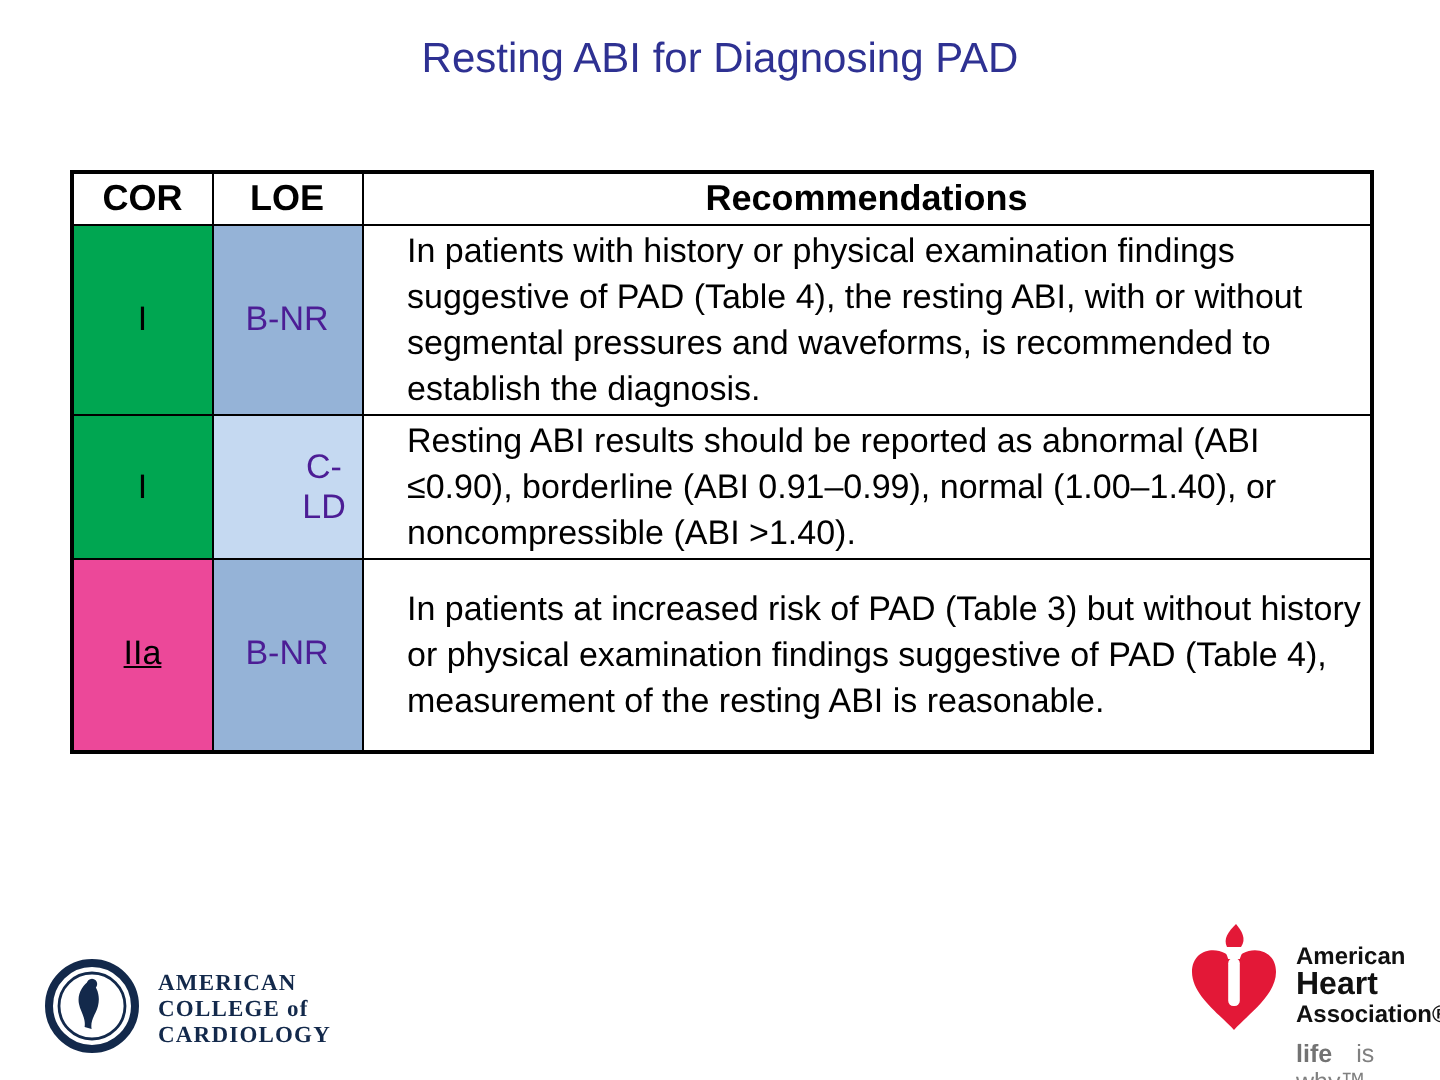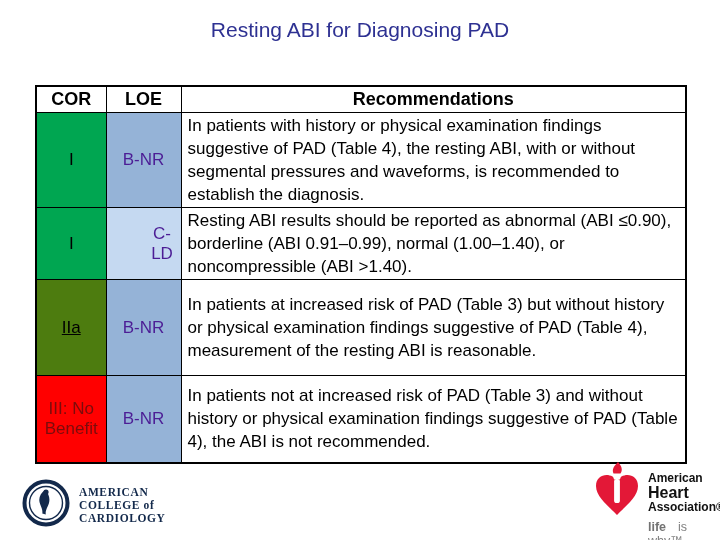--- a/index.html
+++ b/index.html
@@ -44,21 +44,21 @@
     text-align: center;
     vertical-align: middle;
     font-size: 17px;
     padding: 0 2px;
     color: #4c1d95;
     line-height: 20px;
   }
   td.rec {
     font-size: 17px;
     line-height: 23px;
-    padding: 1px 4px 1px 6px;
+    padding: 1px 4px 1px 22px;
     vertical-align: middle;
     color: #000;
   }
   tr.r0 { height: 95px; }
   tr.r1 { height: 71px; }
   tr.r2 { height: 96px; }
   tr.r3 { height: 87px; }
 
   
   .acc {
@@ -124,28 +124,23 @@
       <td class="cor" style="background: rgb(0, 166, 81); color: rgb(0, 0, 0);">I</td>
       <td class="loe" style="background: rgb(149, 179, 215);">B-NR</td>
       <td class="rec">In patients with history or physical examination findings suggestive of PAD (Table 4), the resting ABI, with or without segmental pressures and waveforms, is recommended to establish the diagnosis.</td>
     </tr>
     <tr class="r1">
       <td class="cor" style="background: rgb(0, 166, 81); color: rgb(0, 0, 0);">I</td>
       <td class="loe" style="background: rgb(197, 217, 241); padding-left: 39px;">C-LD</td>
       <td class="rec">Resting ABI results should be reported as abnormal (ABI ≤0.90), borderline (ABI 0.91–0.99), normal (1.00–1.40), or noncompressible (ABI &gt;1.40).</td>
     </tr>
     <tr class="r2">
-      <td class="cor" style="background: #4d7c0f; color: rgb(0, 0, 0); text-decoration: underline;">IIa</td>
+      <td class="cor" style="background: #ec4899; color: rgb(0, 0, 0); text-decoration: underline;">IIa</td>
       <td class="loe" style="background: rgb(149, 179, 215);">B-NR</td>
       <td class="rec">In patients at increased risk of PAD (Table 3) but without history or physical examination findings suggestive of PAD (Table 4), measurement of the resting ABI is reasonable.</td>
-    </tr>
-    <tr class="r3">
-      <td class="cor" style="background: rgb(255, 0, 0); color: rgb(123, 12, 12);">III: No Benefit</td>
-      <td class="loe" style="background: rgb(149, 179, 215);">B-NR</td>
-      <td class="rec">In patients not at increased risk of PAD (Table 3) and without history or physical examination findings suggestive of PAD (Table 4), the ABI is not recommended.</td>
     </tr>
   </tbody>
 </table>
 
 <div class="acc">
   <span>
     <svg width="48" height="48" viewBox="0 0 48 48" aria-hidden="true">
       <circle cx="24" cy="24" r="21.5" fill="#ffffff" stroke="#13294B" stroke-width="4"></circle>
       <circle cx="24" cy="24" r="16.5" fill="#ffffff" stroke="#13294B" stroke-width="1.4"></circle>
       <path d="M23 11 c-4 3 -6.5 7 -5.5 12 c0.8 4 3.5 7 2.8 11.5 l3.5 1 c-0.8 -4.5 2.2 -7.5 3.2 -11.5 c1.2 -5 -0.2 -9.5 -4 -13 z" fill="#13294B"></path>

